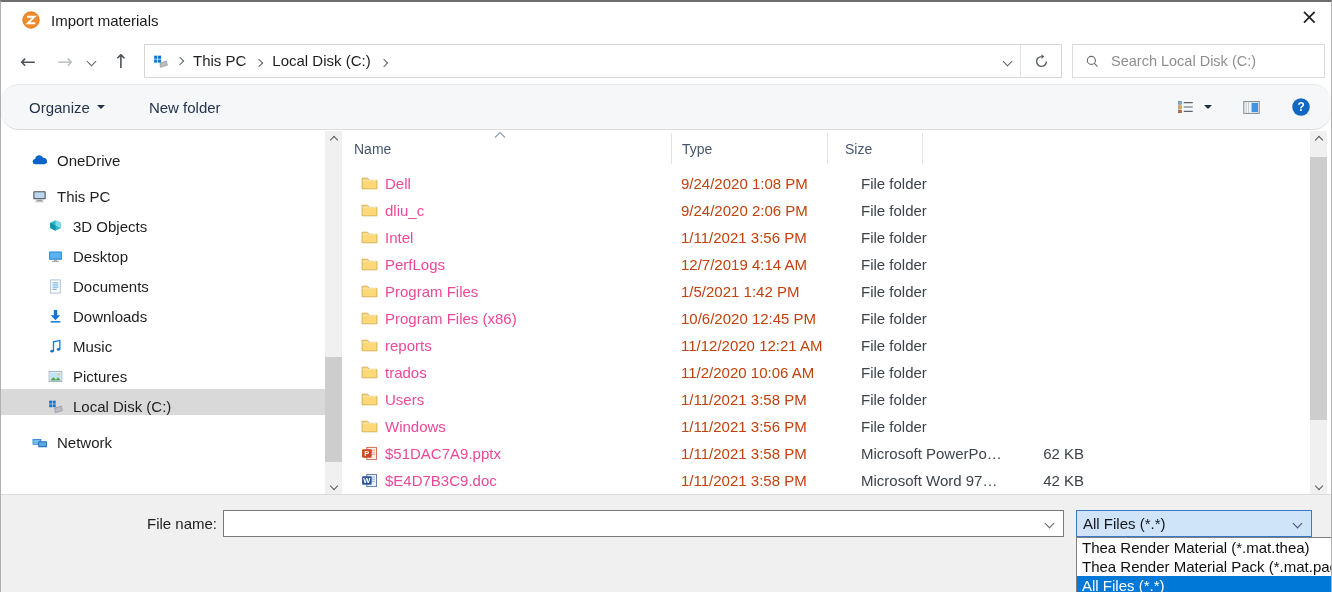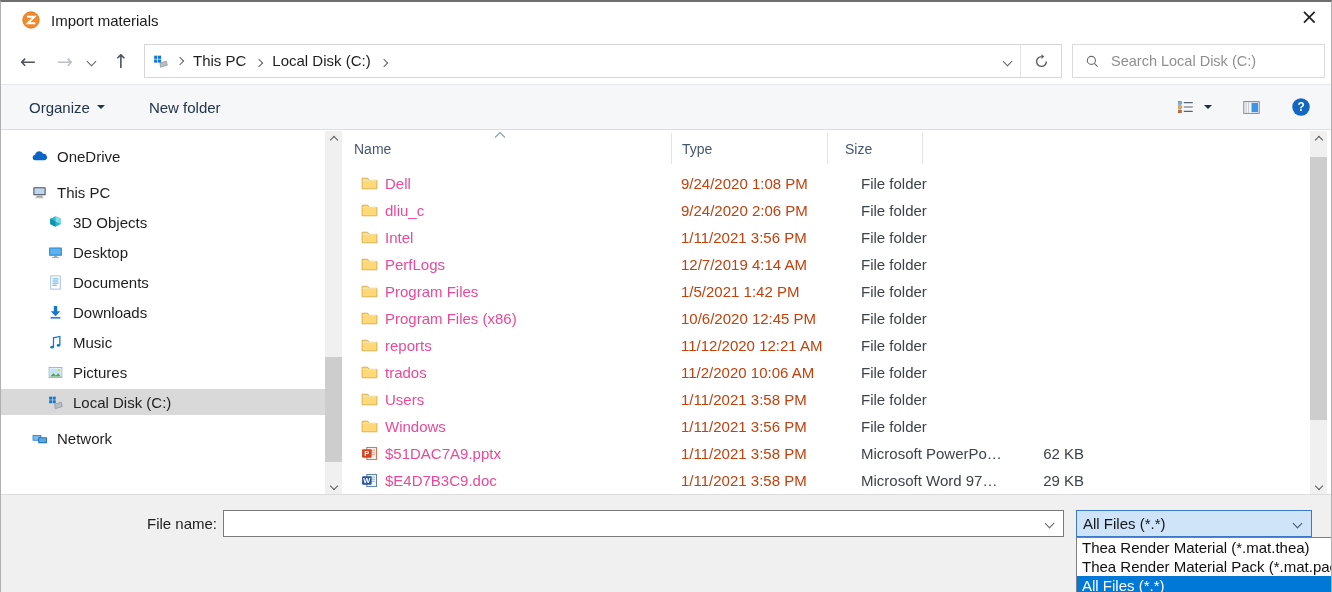--- a/index.html
+++ b/index.html
@@ -37,37 +37,37 @@
   #refresh-btn{width:40px;height:100%;display:flex;align-items:center;justify-content:center;}
   #searchbox{margin-left:10px;width:253px;height:34px;border:1px solid #dadada;box-sizing:border-box;
              display:flex;align-items:center;background:#fff;}
   #searchbox svg{margin:0 9px 0 12px;}
   #searchbox input{border:none;outline:none;flex:1;font-size:14.5px;color:#222;background:transparent;
                    font-family:"Liberation Sans","DejaVu Sans",sans-serif;}
   #searchbox input::placeholder{color:#8f8f8f;opacity:1;}
 
   
   #toolbar{height:44px;background:#f6f7f9;border-top:1px solid #e7e8ea;border-bottom:1px solid #dcdddf;
-           display:flex;align-items:center;font-size:15px;color:#24344d;}
+           display:flex;align-items:center;font-size:15px;color:#24344d;border-radius:18px;}
   .tb-btn{display:flex;align-items:center;cursor:default;}
   #organize{margin-left:28px;}
   .caret{width:0;height:0;border-left:4px solid transparent;border-right:4px solid transparent;
          border-top:4.5px solid #24344d;margin-left:7px;}
   #newfolder{margin-left:44px;}
   #tb-right{margin-left:auto;margin-right:20px;display:flex;align-items:center;}
   #views-btn{display:flex;align-items:center;}
   #views-btn .caret{margin-left:9px;border-top-color:#1f2c45;}
   #pane-btn{margin-left:30px;display:flex;}
   #help-btn{margin-left:30px;display:flex;}
 
   
   #main{position:absolute;top:129px;left:0;right:0;height:363px;background:#fff;}
   #sidebar{position:absolute;left:0;top:0;width:341px;height:100%;}
   #side-list{padding-top:12px;}
-  .side-item{height:26px;margin-bottom:4px;display:flex;align-items:center;font-size:15px;color:#1e1e1e;
+  .side-item{height:26px;margin-bottom:4px;display:flex;align-items:flex-end;font-size:15px;color:#1e1e1e;
              padding-left:30px;width:324px;box-sizing:border-box;cursor:default;}
   .side-item.child{padding-left:46px;}
   .side-item.spacer{margin-top:10px;}
   .side-item.selected{background:#d9d9d9;}
   .side-item .ic{display:inline-flex;width:17px;margin-right:9px;}
 
   
   .vscroll{position:absolute;top:0;bottom:0;width:17px;background:#f0f0f0;}
   #side-scroll{left:324px;}
   #list-scroll{right:4px;}
@@ -505,21 +505,21 @@
                   <rect x="5.5" y="2.2" width="9" height="11.6" fill="#eef3fb" stroke="#2b579a" stroke-width=".7"></rect>
                   <path d="M7.2 4.8h6M7.2 6.8h6M7.2 8.8h6" stroke="#8fa9d0" stroke-width=".8"></path>
                   <rect x="1" y="4" width="9" height="8" rx="1" fill="#2b579a"></rect>
                   <text x="5.5" y="10.7" font-size="7" font-weight="bold" fill="#fff" text-anchor="middle" font-family="Liberation Sans,sans-serif">W</text>
                 </svg>
               </span>
               <span>$E4D7B3C9.doc</span>
             </div>
             <div class="c-date">1/11/2021 3:58 PM</div>
             <div class="c-type">Microsoft Word 97…</div>
-            <div class="c-size">29 KB</div>
+            <div class="c-size">42 KB</div>
           </div>
         </div>
       <div class="vscroll" id="list-scroll">
         <span class="sb-btn t">
             <span class="chev up-d"></span>
           </span>
         <span class="sb-thumb" id="list-thumb"></span>
         <span class="sb-btn b">
             <span class="chev down"></span>
           </span>

